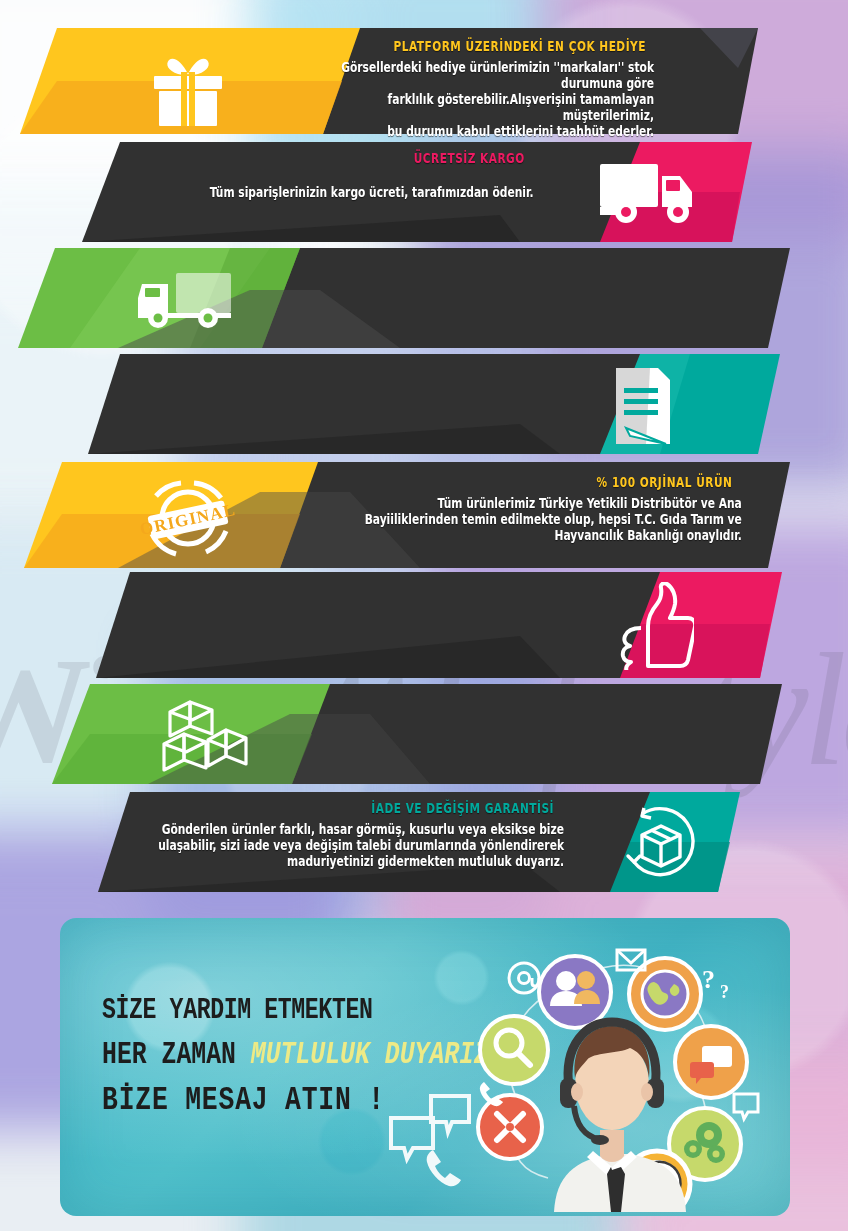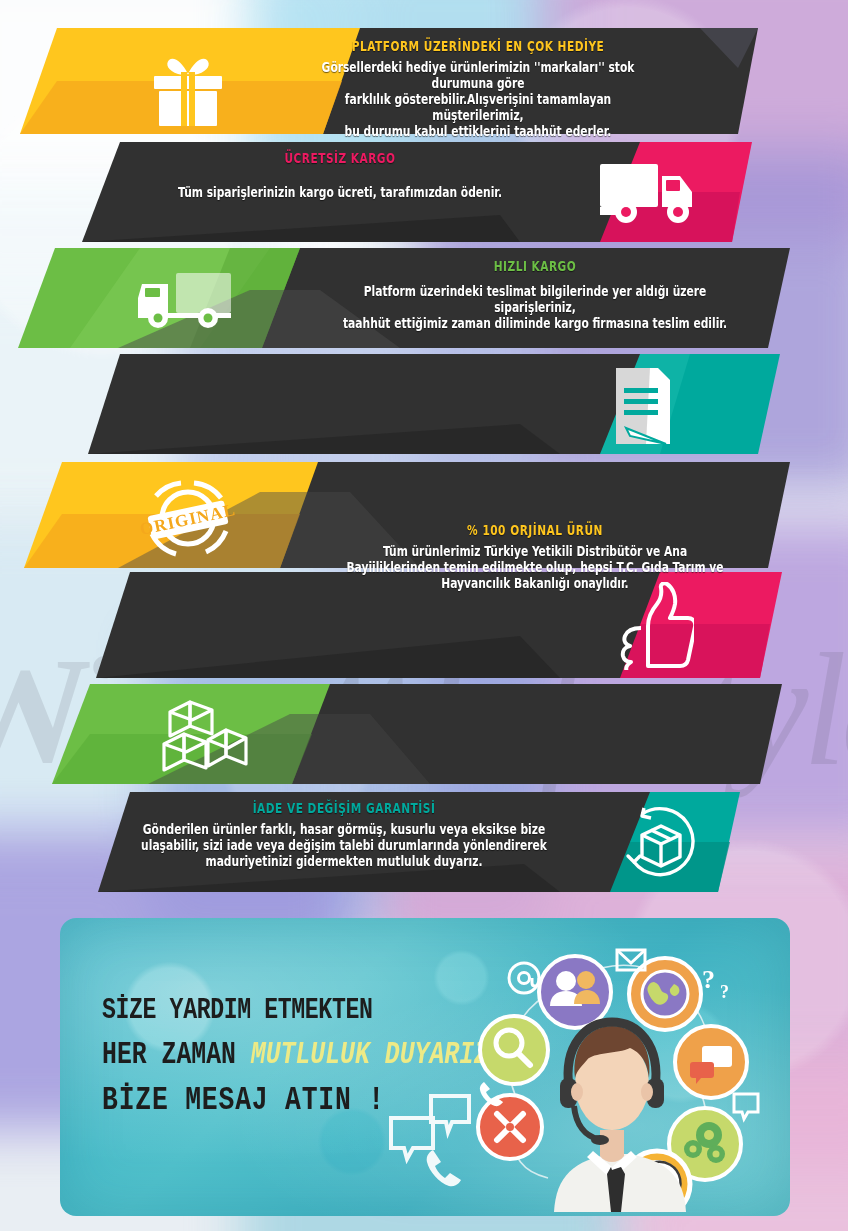--- a/index.html
+++ b/index.html
@@ -36,21 +36,21 @@
   }
   #watermark .wm-script { font-style:italic; font-weight:400; font-size:160px; margin-left:4px; }
 
   
   .rows { position:absolute; inset:0; z-index:2; }
   .row { position:absolute; left:0; width:848px; }
 
   .shape { position:absolute; top:0; }
 
   
-  .txt { position:absolute; z-index:4; text-align:center; color:#fff;
+  .txt { position:absolute; z-index:4; text-align:right; color:#fff;
          text-shadow:0 1px 1px rgba(0,0,0,.55); }
   .ttl {
     font-family:"DejaVu Sans Condensed","Liberation Sans Narrow","Liberation Sans",sans-serif;
     font-weight:700; font-size:14px; letter-spacing:.6px;
     transform:scaleX(.84); transform-origin:center;
     margin-bottom:5px; white-space:nowrap;
   }
   .body-txt {
     font-family:"DejaVu Sans Condensed","Liberation Sans Narrow","Liberation Sans",sans-serif;
     font-weight:700; font-size:13.5px; line-height:16px;
@@ -190,27 +190,20 @@
         <rect x="40" y="3" width="55" height="40" rx="2" fill="#ffffff" opacity=".55"></rect>
         <path d="M6 14h26v29H2V28z"></path>
         <rect x="9" y="18" width="15" height="9" rx="1" fill="#6CBE45"></rect>
         <rect x="2" y="43" width="93" height="5"></rect>
         <circle cx="22" cy="48" r="10"></circle>
           <circle cx="22" cy="48" r="4.5" fill="#6CBE45"></circle>
         <circle cx="72" cy="48" r="10"></circle>
           <circle cx="72" cy="48" r="4.5" fill="#6CBE45"></circle>
       </svg>
     </div>
-    <div class="txt" style="left:300px;top:10px;width:470px;">
-      <div class="ttl" style="color:#6CBE45">HIZLI KARGO</div>
-      <div class="body-txt" style="margin-top:9px">
-        <span>Platform üzerindeki teslimat bilgilerinde yer aldığı üzere siparişleriniz,</span>
-        <span>taahhüt ettiğimiz zaman diliminde kargo firmasına teslim edilir.</span>
-      </div>
-    </div>
   </div>
 
   <div class="row" style="top:354px;height:100px;">
     <svg class="shape" style="left:0;width:848px;height:100px;" viewBox="0 0 848 100" preserveAspectRatio="none">
       <polygon points="780,0 545,0 522,100 758,100" fill="#00A99D"></polygon>
       <polygon points="600,0 690,0 660,100 570,100" fill="#1EBFB2" opacity=".45"></polygon>
       <polygon points="120,0 640,0 600,100 88,100" fill="#313131"></polygon>
       <polygon points="88,100 560,100 520,70" fill="#1f1f1f" opacity=".5"></polygon>
     </svg>
     <div class="icon-art" style="left:608px;top:12px;">
@@ -240,21 +233,21 @@
           <path d="M58 7 A38 38 0 0 1 85 22"></path>
           <path d="M90 55 A38 38 0 0 1 70 76"></path>
           <path d="M40 78 A38 38 0 0 1 16 58"></path>
         </g>
         <g transform="rotate(-12 52 44)">
           <rect x="13" y="32" width="78" height="24" rx="3" fill="#ffffff"></rect>
           <text x="52" y="49" text-anchor="middle" font-family="'Liberation Serif',serif" font-size="17" font-weight="700" fill="#F5A81C" letter-spacing="1.2">ORIGINAL</text>
         </g>
       </svg>
     </div>
-    <div class="txt" style="left:300px;top:12px;width:470px;margin-top:48px;">
+    <div class="txt" style="left:300px;top:12px;width:470px;">
       <div class="ttl" style="color:#FFC61E">% 100 ORJİNAL ÜRÜN</div>
       <div class="body-txt">
         <span>Tüm ürünlerimiz Türkiye Yetikili Distribütör ve Ana</span>
         <span>Bayiiliklerinden temin edilmekte olup, hepsi T.C. Gıda Tarım ve</span>
         <span>Hayvancılık Bakanlığı onaylıdır.</span>
       </div>
     </div>
   </div>
 
   <div class="row" style="top:572px;height:106px;">

